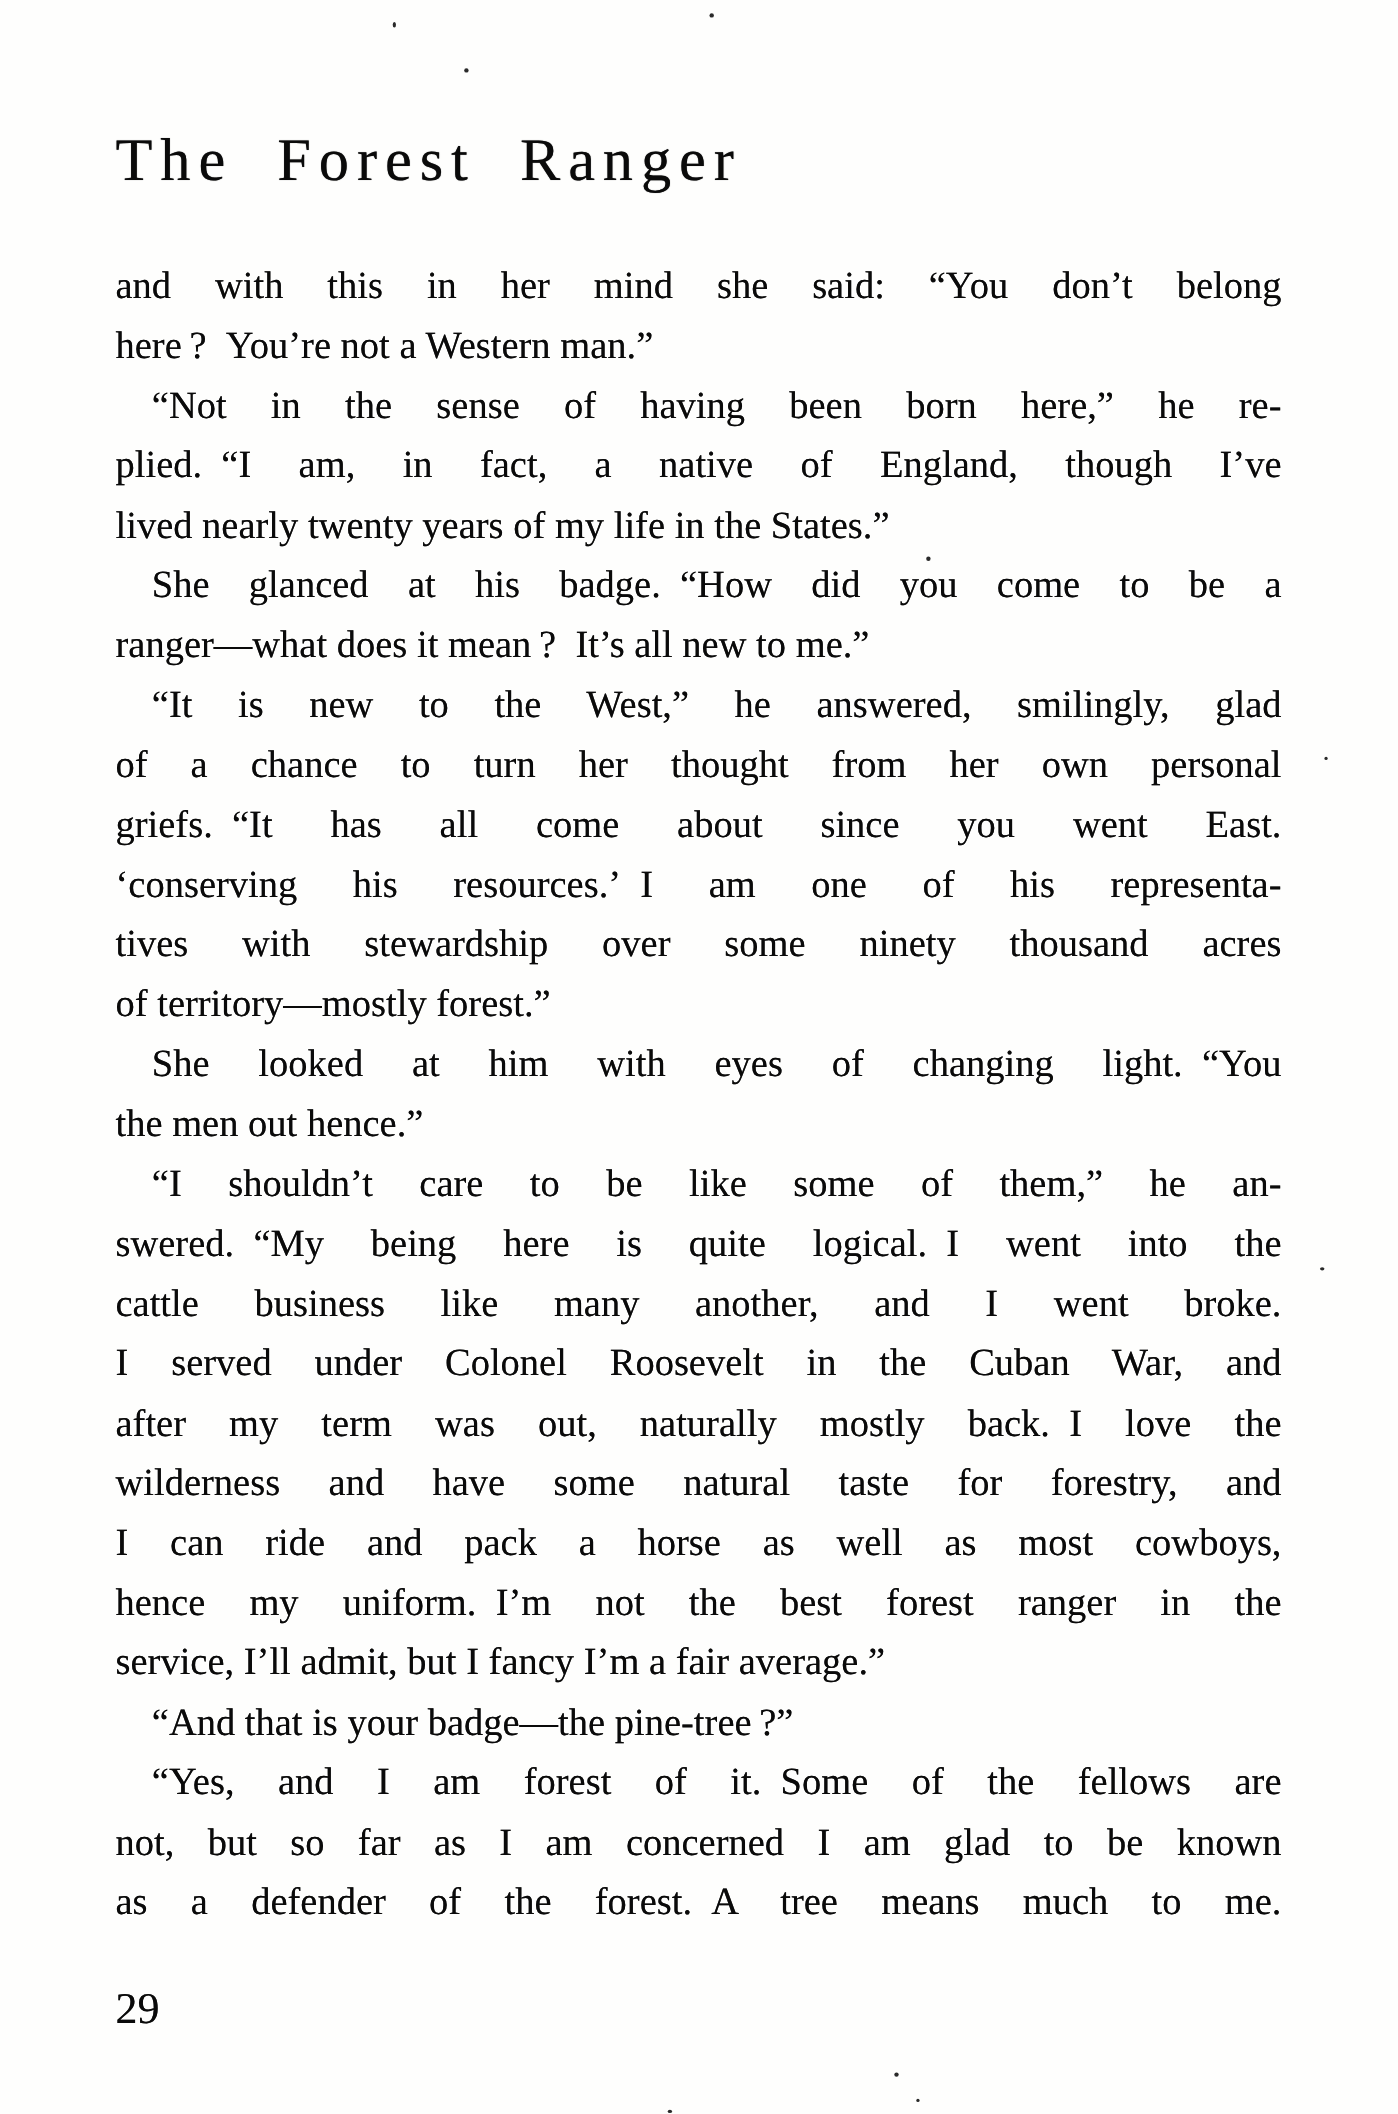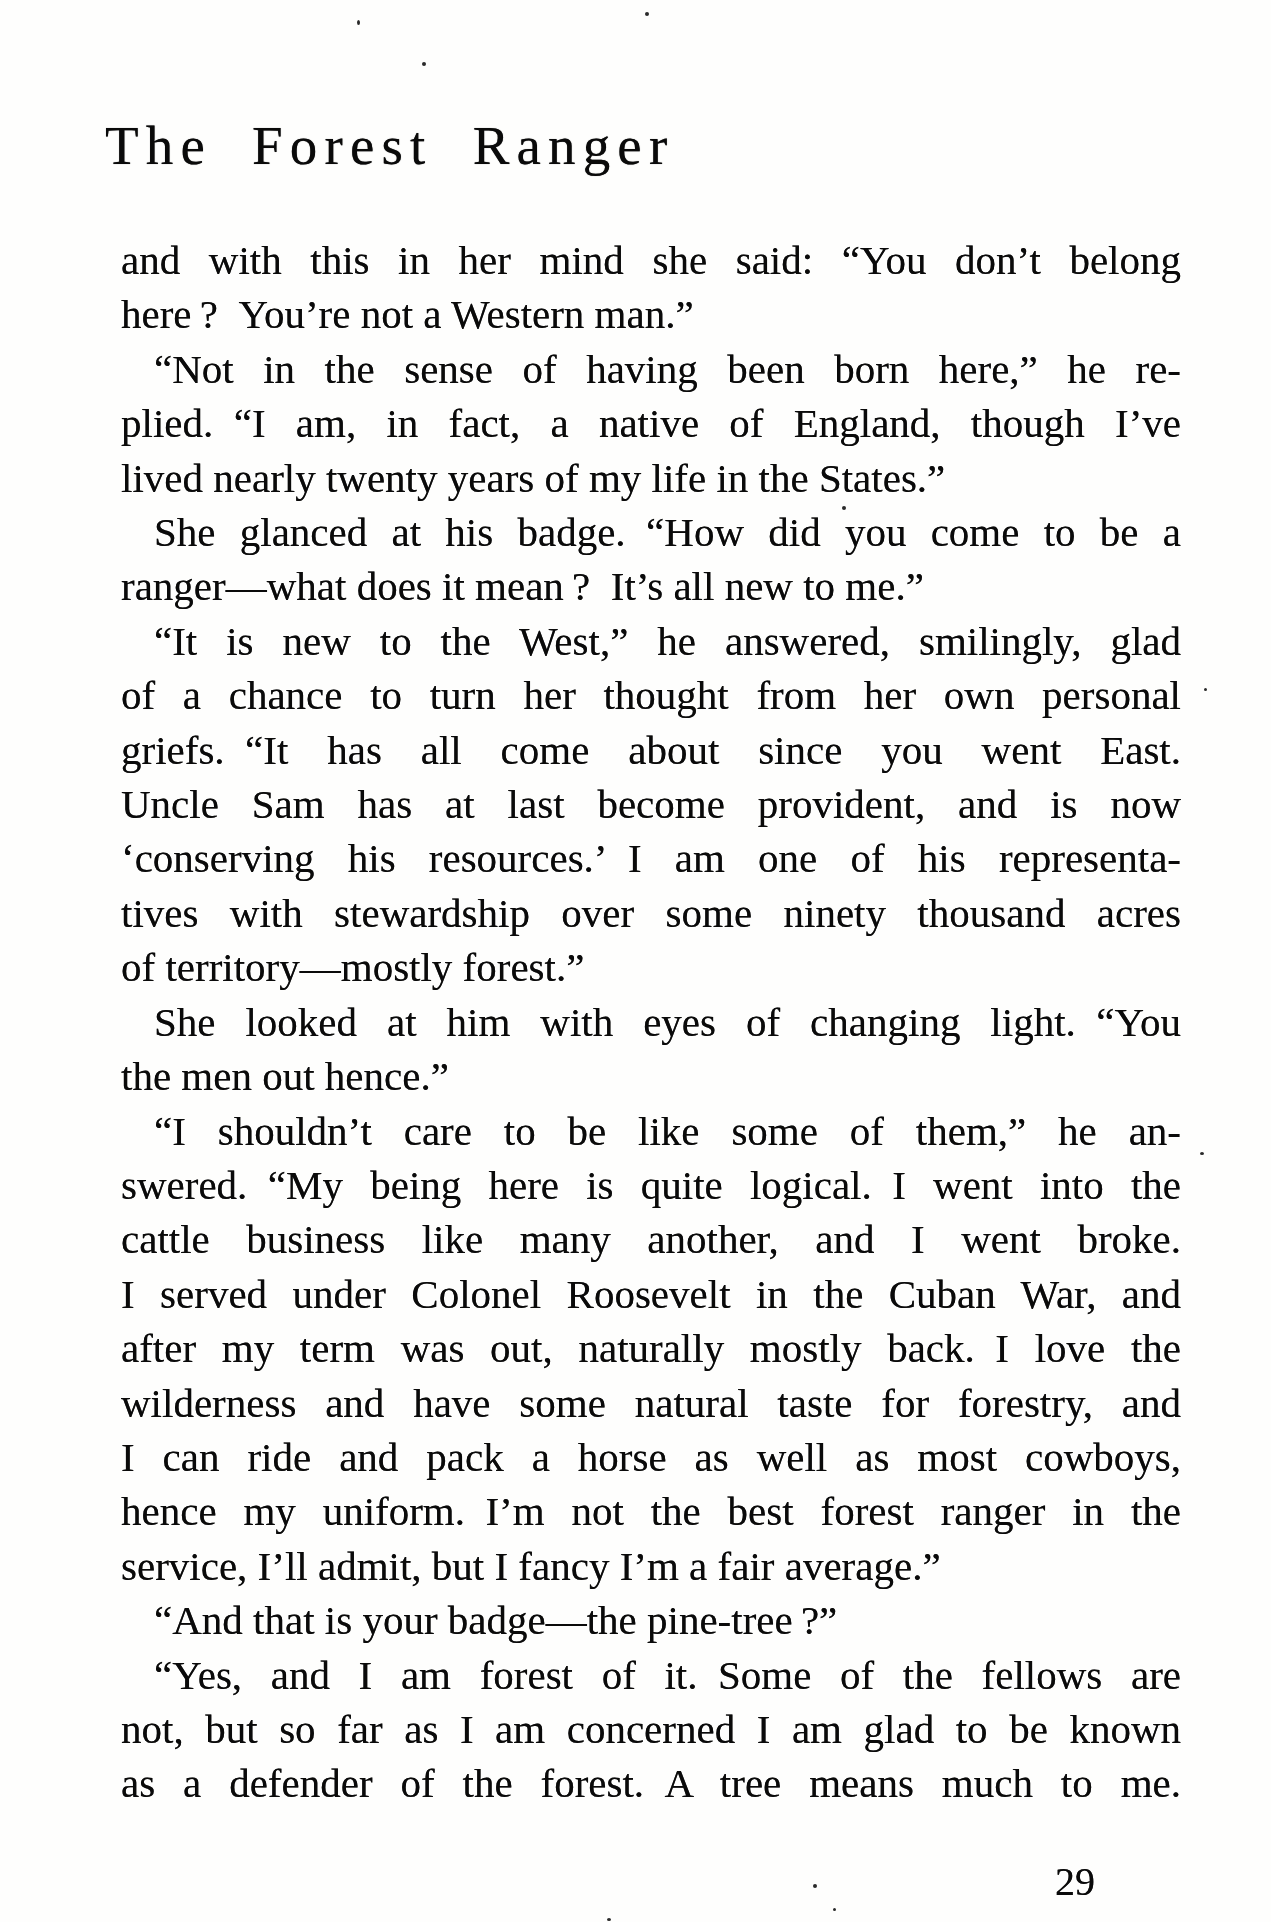--- a/index.html
+++ b/index.html
@@ -27,41 +27,40 @@
     letter-spacing: 0.13em;
     word-spacing: 0.35em;
     white-space: nowrap;
     text-shadow: 0 0 0.7px rgba(0,0,0,0.75);
   }
   .body-text {
     position: absolute;
     top: 233px;
     left: 105px;
     width: 1060px;
-    font-size: 41px;
+    font-size: 35px;
     line-height: 54.4px;
     text-shadow: 0 0 0.6px rgba(0,0,0,0.7);
-    margin-left: 16px;
   }
   .line {
     text-align: justify;
     text-align-last: justify;
   }
   .line.end {
     text-align-last: left;
   }
   .line.indent {
     text-indent: 33px;
   }
   .page-number {
     position: absolute;
-    top: 1860px;
+    top: 1804px;
     left: 105px;
     width: 990px;
-    text-align: right;
+    text-align: left;
     font-size: 40px;
     line-height: 44px;
     text-shadow: 0 0 0.6px rgba(0,0,0,0.7);
   }
   .speck {
     position: absolute;
     background: #2a2a2a;
     border-radius: 50%;
   }
 </style>
@@ -83,21 +82,20 @@
         <div class="line end">lived nearly twenty years of my life in the States.”</div>
       </div>
       <div>
         <div class="line indent">She glanced at his badge. “How did you come to be a</div>
         <div class="line end">ranger—what does it mean ? It’s all new to me.”</div>
       </div>
       <div>
         <div class="line indent">“It is new to the West,” he answered, smilingly, glad</div>
         <div class="line">of a chance to turn her thought from her own personal</div>
         <div class="line">griefs. “It has all come about since you went East.</div>
-        <div class="line">Uncle Sam has at last become provident, and is now</div>
         <div class="line">‘conserving his resources.’ I am one of his representa-</div>
         <div class="line">tives with stewardship over some ninety thousand acres</div>
         <div class="line end">of territory—mostly forest.”</div>
       </div>
       <div>
         <div class="line indent">She looked at him with eyes of changing light. “You</div>
         <div class="line end">the men out hence.”</div>
       </div>
       <div>
         <div class="line indent">“I shouldn’t care to be like some of them,” he an-</div>

